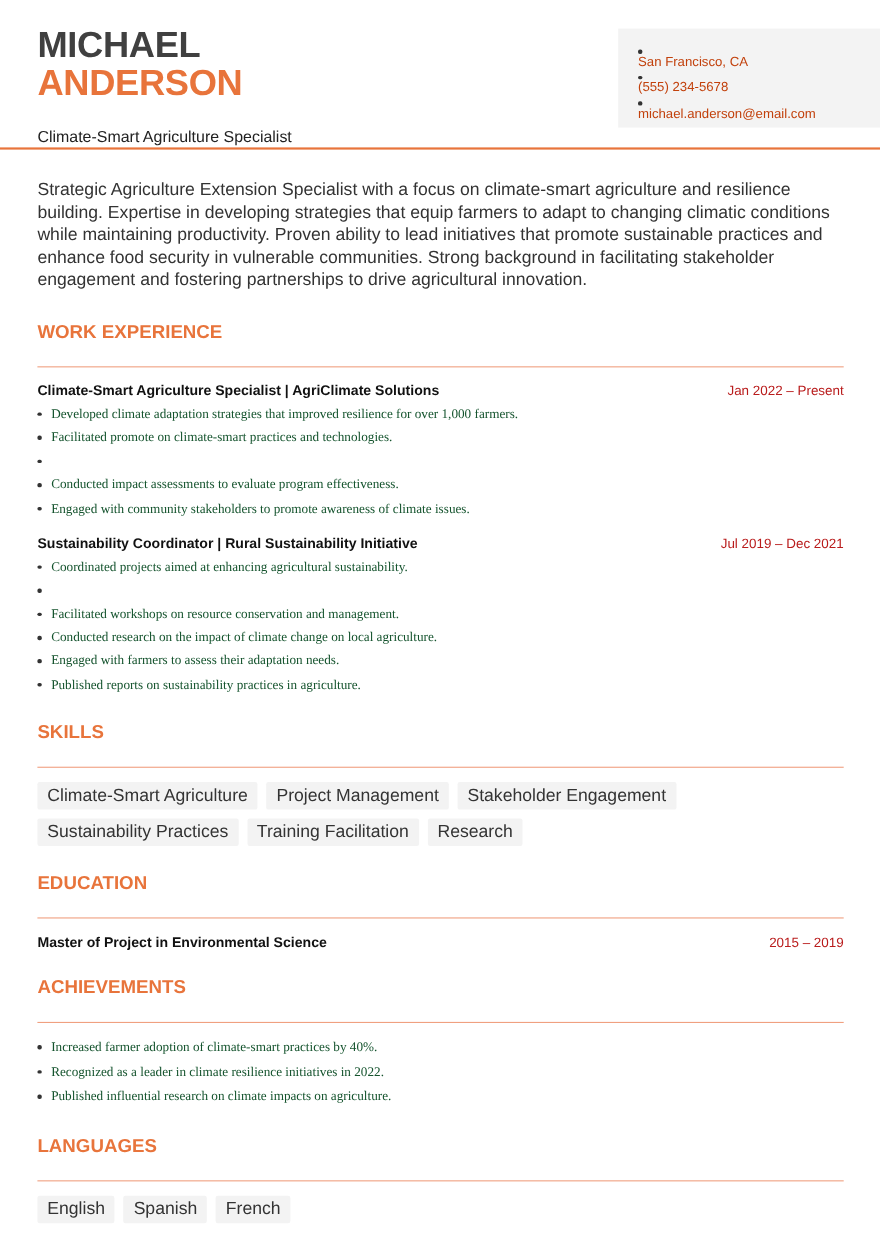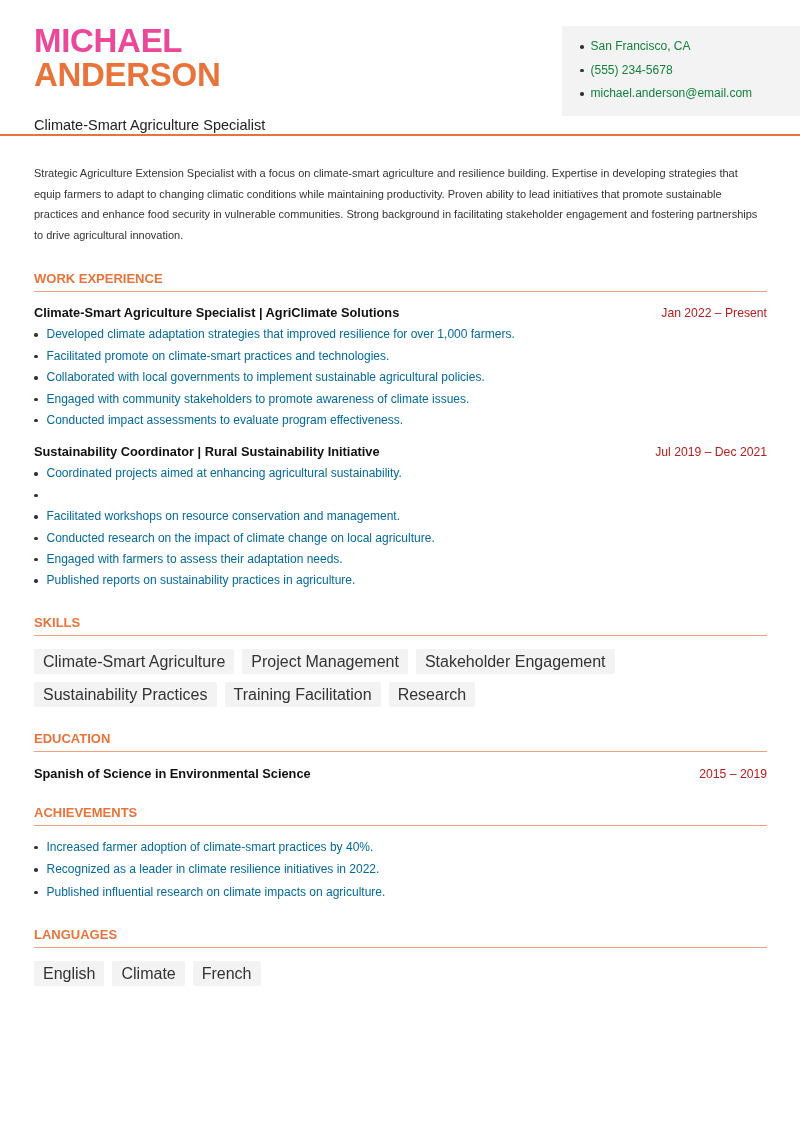--- a/index.html
+++ b/index.html
@@ -10,63 +10,63 @@
       position: relative;
       overflow: hidden;
     }
     .header {
       position: relative;
       height: 136px;
       border-bottom: 2px solid #e8743b;
     }
     .name-block { position: absolute; left: 34px; top: 24px; }
     .first-name {
-      font-size: 33px; font-weight: 700; color: #ec4899;
+      font-size: 33px; font-weight: 700; color: #404040;
       line-height: 34px; letter-spacing: -0.3px;
     }
     .last-name {
       font-size: 33px; font-weight: 700; color: #e8743b;
       line-height: 34px; letter-spacing: -0.3px;
     }
     .job-title {
       margin-top: 25px; font-size: 14.5px; color: #222222;
     }
     .contact-box {
       position: absolute; left: 562px; top: 26px;
       width: 238px; height: 90px;
       background: #f3f3f3;
       padding: 13px 0 0 18px;
     }
     .contact-item {
-      font-size: 12px; color: #15803d; height: 23.5px;
-      display: flex; align-items: flex-start;
+      font-size: 12px; color: #c2410c; height: 23.5px;
+      display: flex; align-items: flex-start; flex-direction: column;
     }
     .bullet {
       display: inline-block; width: 3.5px; height: 3.5px; border-radius: 50%;
       background: #333333; margin-right: 7px; margin-top: 6px; flex-shrink: 0;
     }
     .content { padding: 0 33px 0 34px; }
     .summary {
-      margin-top: 27px; font-size: 11px; line-height: 20.6px; color: #333333;
+      margin-top: 27px; font-size: 16px; line-height: 20.6px; color: #333333;
     }
     .section-title {
-      font-size: 13px; font-weight: 700; color: #e8743b;
-      margin-top: 26px; padding-bottom: 5px;
+      font-size: 17px; font-weight: 700; color: #e8743b;
+      margin-top: 26px; padding-bottom: 21px;
       border-bottom: 1.5px solid #f0a080;
     }
     .job { margin-top: 13px; }
     .job-head {
       display: flex; justify-content: space-between; align-items: baseline;
     }
     .job-role { font-size: 12.8px; font-weight: 700; color: #111111; }
     .job-date { font-size: 12.2px; color: #b91c1c; }
     .bullets { margin-top: 7px; list-style: none; }
     .bullets li {
-      font-size: 12px; color: #0369a1; height: 21.4px;
-      display: flex; align-items: flex-start; padding-left: 0;
+      font-size: 12px; color: #14532d; height: 21.4px;
+      display: flex; align-items: flex-start; padding-left: 0; font-family: Liberation Serif, serif;
     }
     .bullets li .bullet { margin-top: 6px; margin-right: 9px; }
     .tags { display: flex; flex-wrap: wrap; margin-top: 13px; gap: 8px 8px; }
     .tag {
       background: #f3f3f3; font-size: 16px; color: #333333;
       padding: 0 9px; height: 25px; line-height: 25px;
       border-radius: 2px;
     }
     .edu { margin-top: 14px; }
     .edu-school { font-size: 12.2px; color: #333333; margin-top: 4px; }
@@ -110,29 +110,28 @@
       <li>
           <span class="bullet"></span>
           <span>Developed climate adaptation strategies that improved resilience for over 1,000 farmers.</span>
         </li>
       <li>
           <span class="bullet"></span>
           <span>Facilitated promote on climate-smart practices and technologies.</span>
         </li>
       <li>
           <span class="bullet"></span>
-          <span>Collaborated with local governments to implement sustainable agricultural policies.</span>
+        </li>
+      <li>
+          <span class="bullet"></span>
+          <span>Conducted impact assessments to evaluate program effectiveness.</span>
         </li>
       <li>
           <span class="bullet"></span>
           <span>Engaged with community stakeholders to promote awareness of climate issues.</span>
-        </li>
-      <li>
-          <span class="bullet"></span>
-          <span>Conducted impact assessments to evaluate program effectiveness.</span>
         </li>
     </ul>
   </div>
 
   <div class="job" style="margin-top:10px;">
     <div class="job-head">
       <span class="job-role">Sustainability Coordinator | Rural Sustainability Initiative</span>
       <span class="job-date">Jul 2019 – Dec 2021</span>
     </div>
     <ul class="bullets">
@@ -168,21 +167,21 @@
     <span class="tag">Project Management</span>
     <span class="tag">Stakeholder Engagement</span>
     <span class="tag">Sustainability Practices</span>
     <span class="tag">Training Facilitation</span>
     <span class="tag">Research</span>
   </div>
 
   <div class="section-title" style="margin-top:24px;">EDUCATION</div>
   <div class="edu">
     <div class="job-head">
-      <span class="job-role">Spanish of Science in Environmental Science</span>
+      <span class="job-role">Master of Project in Environmental Science</span>
       <span class="job-date">2015 – 2019</span>
     </div>
   </div>
 
   <div class="section-title" style="margin-top:24px;">ACHIEVEMENTS</div>
   <ul class="bullets" style="margin-top:14px;">
     <li style="height:22.5px;">
         <span class="bullet"></span>
         <span>Increased farmer adoption of climate-smart practices by 40%.</span>
       </li>
@@ -192,16 +191,16 @@
       </li>
     <li style="height:22.5px;">
         <span class="bullet"></span>
         <span>Published influential research on climate impacts on agriculture.</span>
       </li>
   </ul>
 
   <div class="section-title" style="margin-top:20px;">LANGUAGES</div>
   <div class="tags">
     <span class="tag">English</span>
-    <span class="tag">Climate</span>
+    <span class="tag">Spanish</span>
     <span class="tag">French</span>
   </div>
 </div>
 
 </body></html>

